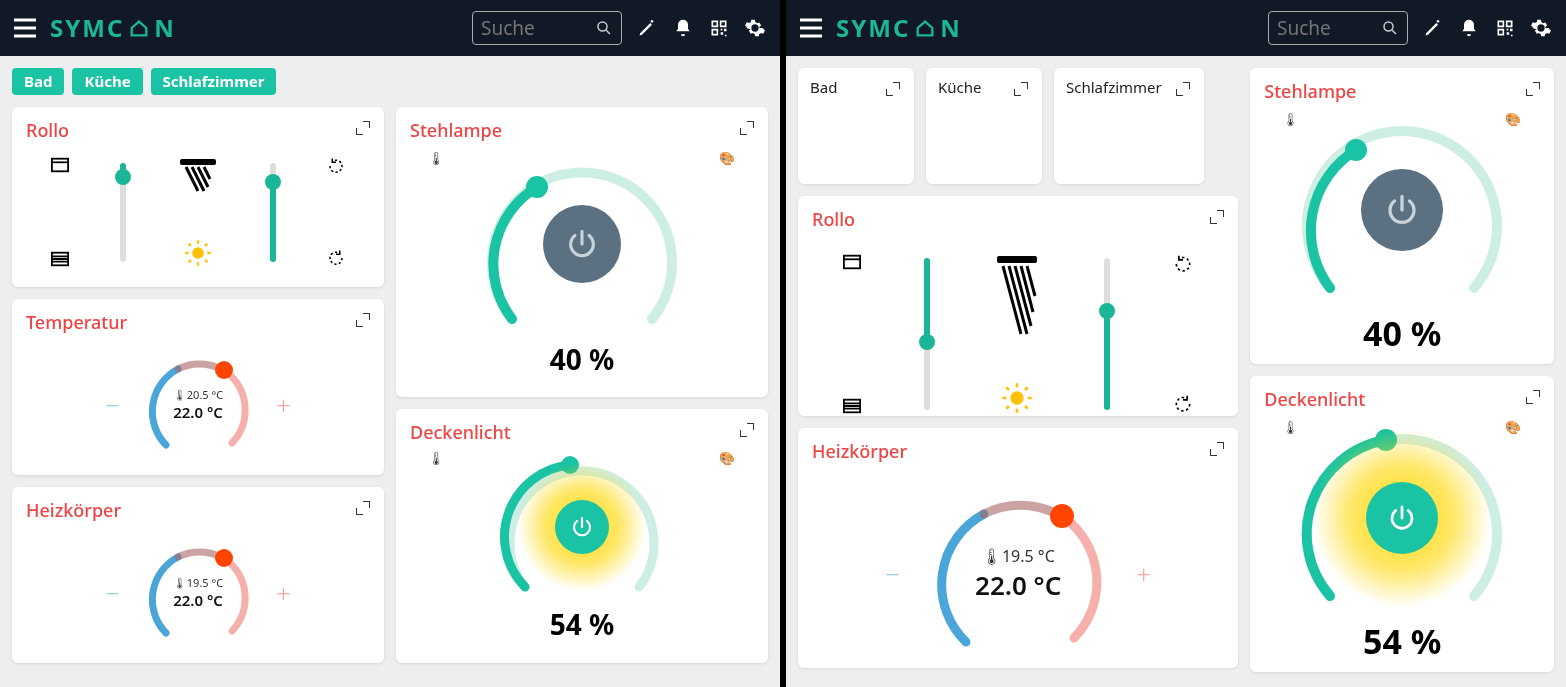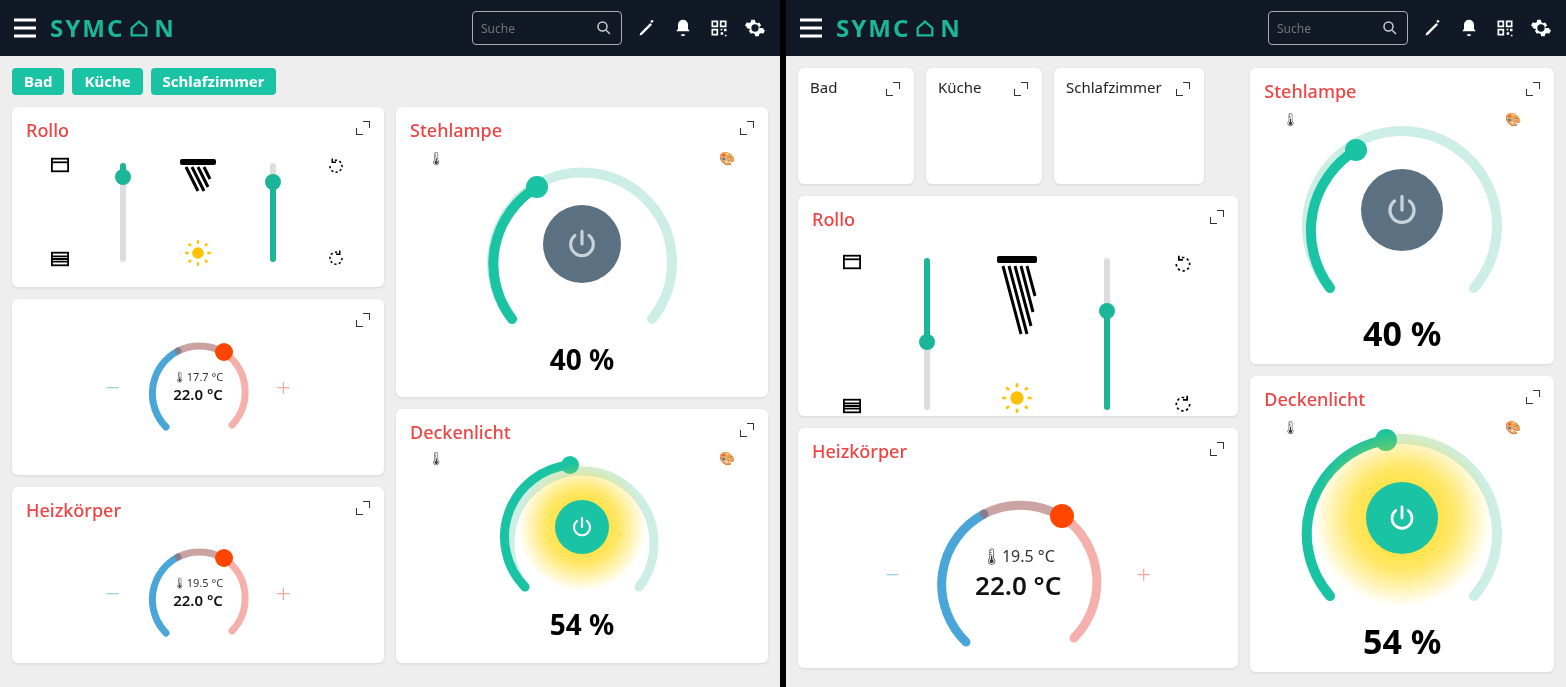--- a/index.html
+++ b/index.html
@@ -4,21 +4,21 @@
 <style>
   *{box-sizing:border-box;margin:0;padding:0;font-family:system-ui,Arial,sans-serif}
   body{background:#000;display:flex;width:1566px;height:687px;overflow:hidden}
   .pane{flex:1;background:#eee;overflow:hidden;position:relative}
   .pane+.pane{border-left:6px solid #000}
   .header{height:56px;background:#111826;display:flex;align-items:center;padding:0 14px;gap:14px;color:#fff}
   .hamburger{cursor:pointer}
   .logo{display:flex;align-items:center;gap:4px;font:700 24px/1 system-ui;letter-spacing:2px;color:#1bb697}
   .spacer{flex:1}
   .search{display:flex;align-items:center;border:1px solid #aaa;border-radius:4px;height:34px;padding:0 8px;width:150px;background:#111826;color:#ccc}
-  .search input{flex:1;min-width:0;background:transparent;border:none;outline:none;color:#3b82f6;font-size:12px}
+  .search input{flex:1;min-width:0;background:transparent;border:none;outline:none;color:#3b82f6;font-size:19px}
   .hicon{width:22px;height:22px;display:flex;align-items:center;justify-content:center;cursor:pointer}
   .content{padding:12px;display:flex;flex-direction:column;gap:12px}
   .pills{display:flex;gap:8px}
   .pill{background:#19c3a3;color:#fff;border-radius:4px;padding:6px 12px;font:700 15px/1 system-ui;cursor:pointer}
   .card{background:#fff;border-radius:6px;box-shadow:0 1px 3px rgba(0,0,0,.1);padding:14px;position:relative}
   .card-title{font:500 18px/1 system-ui;color:#ef4444}
   .expand{position:absolute;top:14px;right:14px;width:14px;height:14px;cursor:pointer}
   .expand::before,.expand::after{content:"";position:absolute;width:6px;height:6px;border:1.5px solid #333}
   .expand::before{top:0;right:0;border-left:none;border-bottom:none}
   .expand::after{bottom:0;left:0;border-right:none;border-top:none}
@@ -160,32 +160,33 @@
                 </svg>
               <svg width="18" height="18" viewBox="0 0 24 24">
                   <path d="M20 12a8 8 0 1 1-3-6" fill="none" stroke="#000" stroke-width="2" stroke-dasharray="3 3"></path>
                   <path d="M17 2v5h-5" fill="none" stroke="#000" stroke-width="2"></path>
                 </svg>
             </div>
           </div>
         </div>
 
         <div class="card" style="height:176px">
+          <div class="card-title">Temperatur</div>
           <div class="expand"></div>
           <div class="temp-wrap">
             <div class="pm">−</div>
             <div class="temp-gauge">
               <svg width="120" height="120" viewBox="0 0 120 120">
                 <path d="M28 100 A48 48 0 0 1 40 24" fill="none" stroke="#4aa6d8" stroke-width="7" stroke-linecap="round"></path>
                 <path d="M40 24 A48 48 0 0 1 92 30" fill="none" stroke="#a66" stroke-width="7" stroke-linecap="round" opacity=".6"></path>
                 <path d="M92 30 A48 48 0 0 1 94 98" fill="none" stroke="#f6b0ac" stroke-width="7" stroke-linecap="round"></path>
                 <circle cx="86" cy="25" r="9" fill="#ff4500"></circle>
               </svg>
               <div class="temp-center">
-                <div class="temp-cur">🌡<span>17.7 °C</span></div>
+                <div class="temp-cur">🌡<span>20.5 °C</span></div>
                 <div class="temp-set">22.0 °C</div>
               </div>
             </div>
             <div class="pm plus">+</div>
           </div>
         </div>
 
         <div class="card" style="height:176px">
           <div class="card-title">Heizkörper</div>
           <div class="expand"></div>

